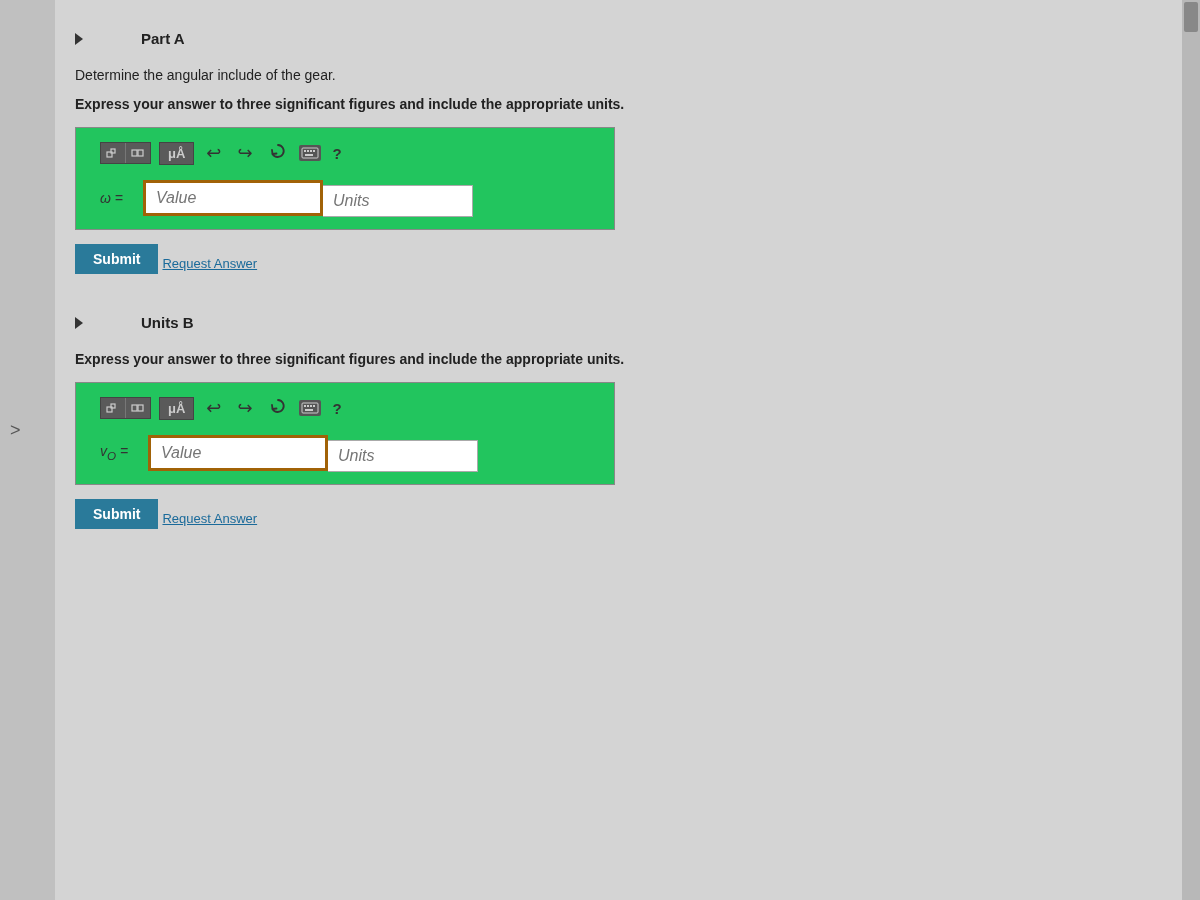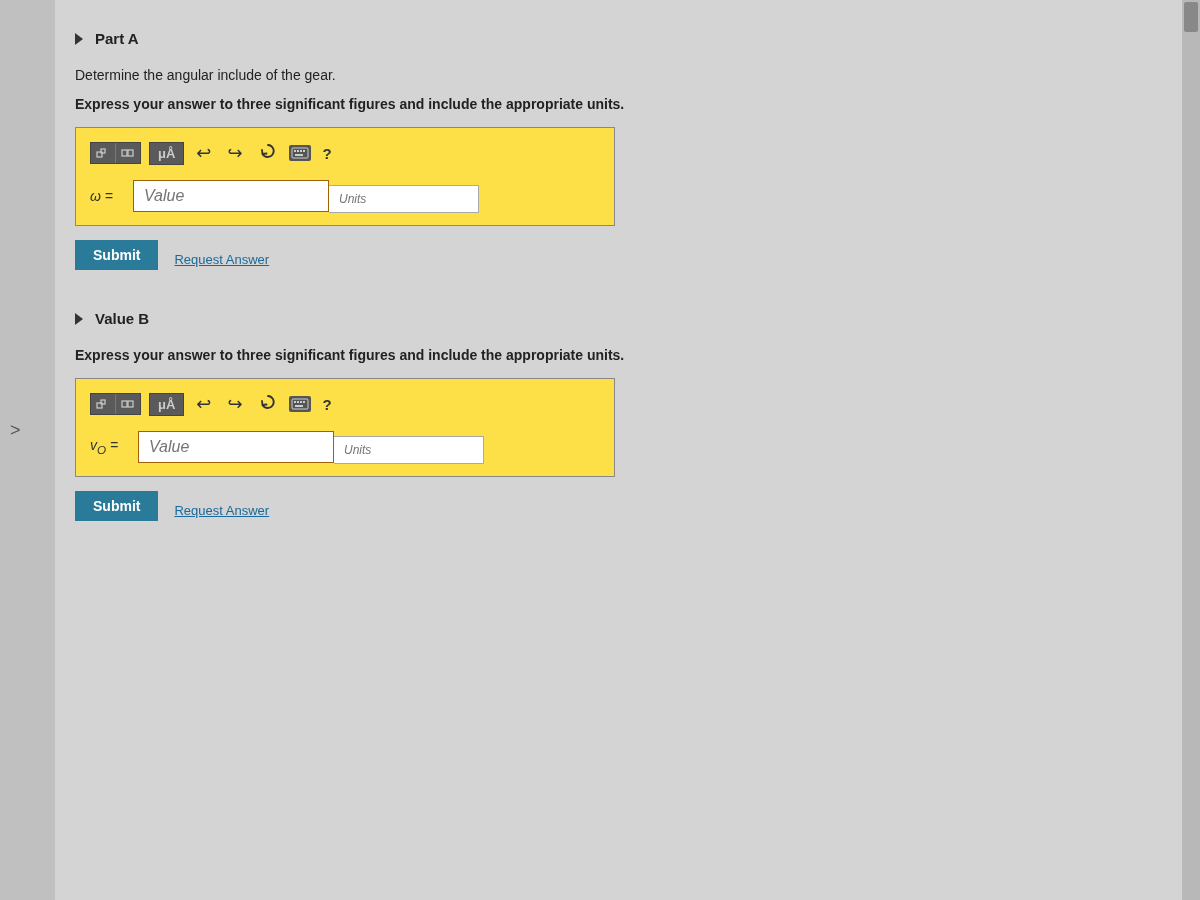--- a/index.html
+++ b/index.html
@@ -67,34 +67,35 @@
       border-left: 8px solid #333;
       border-top: 6px solid transparent;
       border-bottom: 6px solid transparent;
       margin-right: 4px;
     }
 
     .part-title {
       font-size: 15px;
       font-weight: bold;
       color: #222;
+      margin-left: 46px;
     }
 
     .part-description {
       margin-bottom: 8px;
       color: #222;
       font-size: 14px;
       line-height: 1.5;
     }
 
     
     .answer-box {
       border: 1px solid #888;
-      background: #fde047;
-      padding: 12px 14px;
+      background: #22c55e;
+      padding: 12px 24px;
       margin-bottom: 14px;
       max-width: 540px;
     }
 
     
     .toolbar {
       display: flex;
       align-items: center;
       gap: 8px;
       margin-bottom: 12px;
@@ -153,47 +154,47 @@
       font-size: 14px;
       color: #333;
       margin-right: 8px;
       font-style: italic;
       white-space: nowrap;
       min-width: 35px;
     }
 
     .value-input {
       background: #fff;
-      border: 1px solid #a16207;
+      border: 3px solid #a16207;
       padding: 6px 10px;
       font-size: 16px;
       font-style: italic;
       color: #999;
-      width: 196px;
+      width: 180px;
       outline: none;
     }
 
     .units-input {
       background: #fff;
       border: 1px solid #aaa;
       border-left: none;
       padding: 6px 10px;
-      font-size: 12px;
+      font-size: 16px;
       font-style: italic;
       color: #888;
       width: 150px;
       outline: none;
       margin-top: 7px;
     }
 
     
     .action-row {
       display: flex;
       align-items: center;
-      gap: 16px;
+      gap: 4px;
       margin-top: 4px;
     }
 
     .submit-btn {
       background: #2a7a9a;
       color: #fff;
       border: none;
       padding: 7px 18px;
       font-size: 14px;
       font-weight: bold;
@@ -314,21 +315,21 @@
 
       <div class="action-row">
         <button class="submit-btn">Submit</button>
         <button class="request-answer-link">Request Answer</button>
       </div>
     </div>
 
     <div class="part-section">
       <div class="part-header">
         <div class="part-triangle"></div>
-        <span class="part-title">Value B</span>
+        <span class="part-title">Units B</span>
       </div>
 
       <p class="part-description bold-line" style="font-weight:bold; margin-bottom:12px;">Express your answer to three significant figures and include the appropriate units.</p>
 
       <div class="answer-box">
 
         <div class="toolbar">
           <div class="toolbar-btn-group">
             <button class="tbtn" title="superscript">
               <svg width="14" height="14" viewBox="0 0 14 14">

